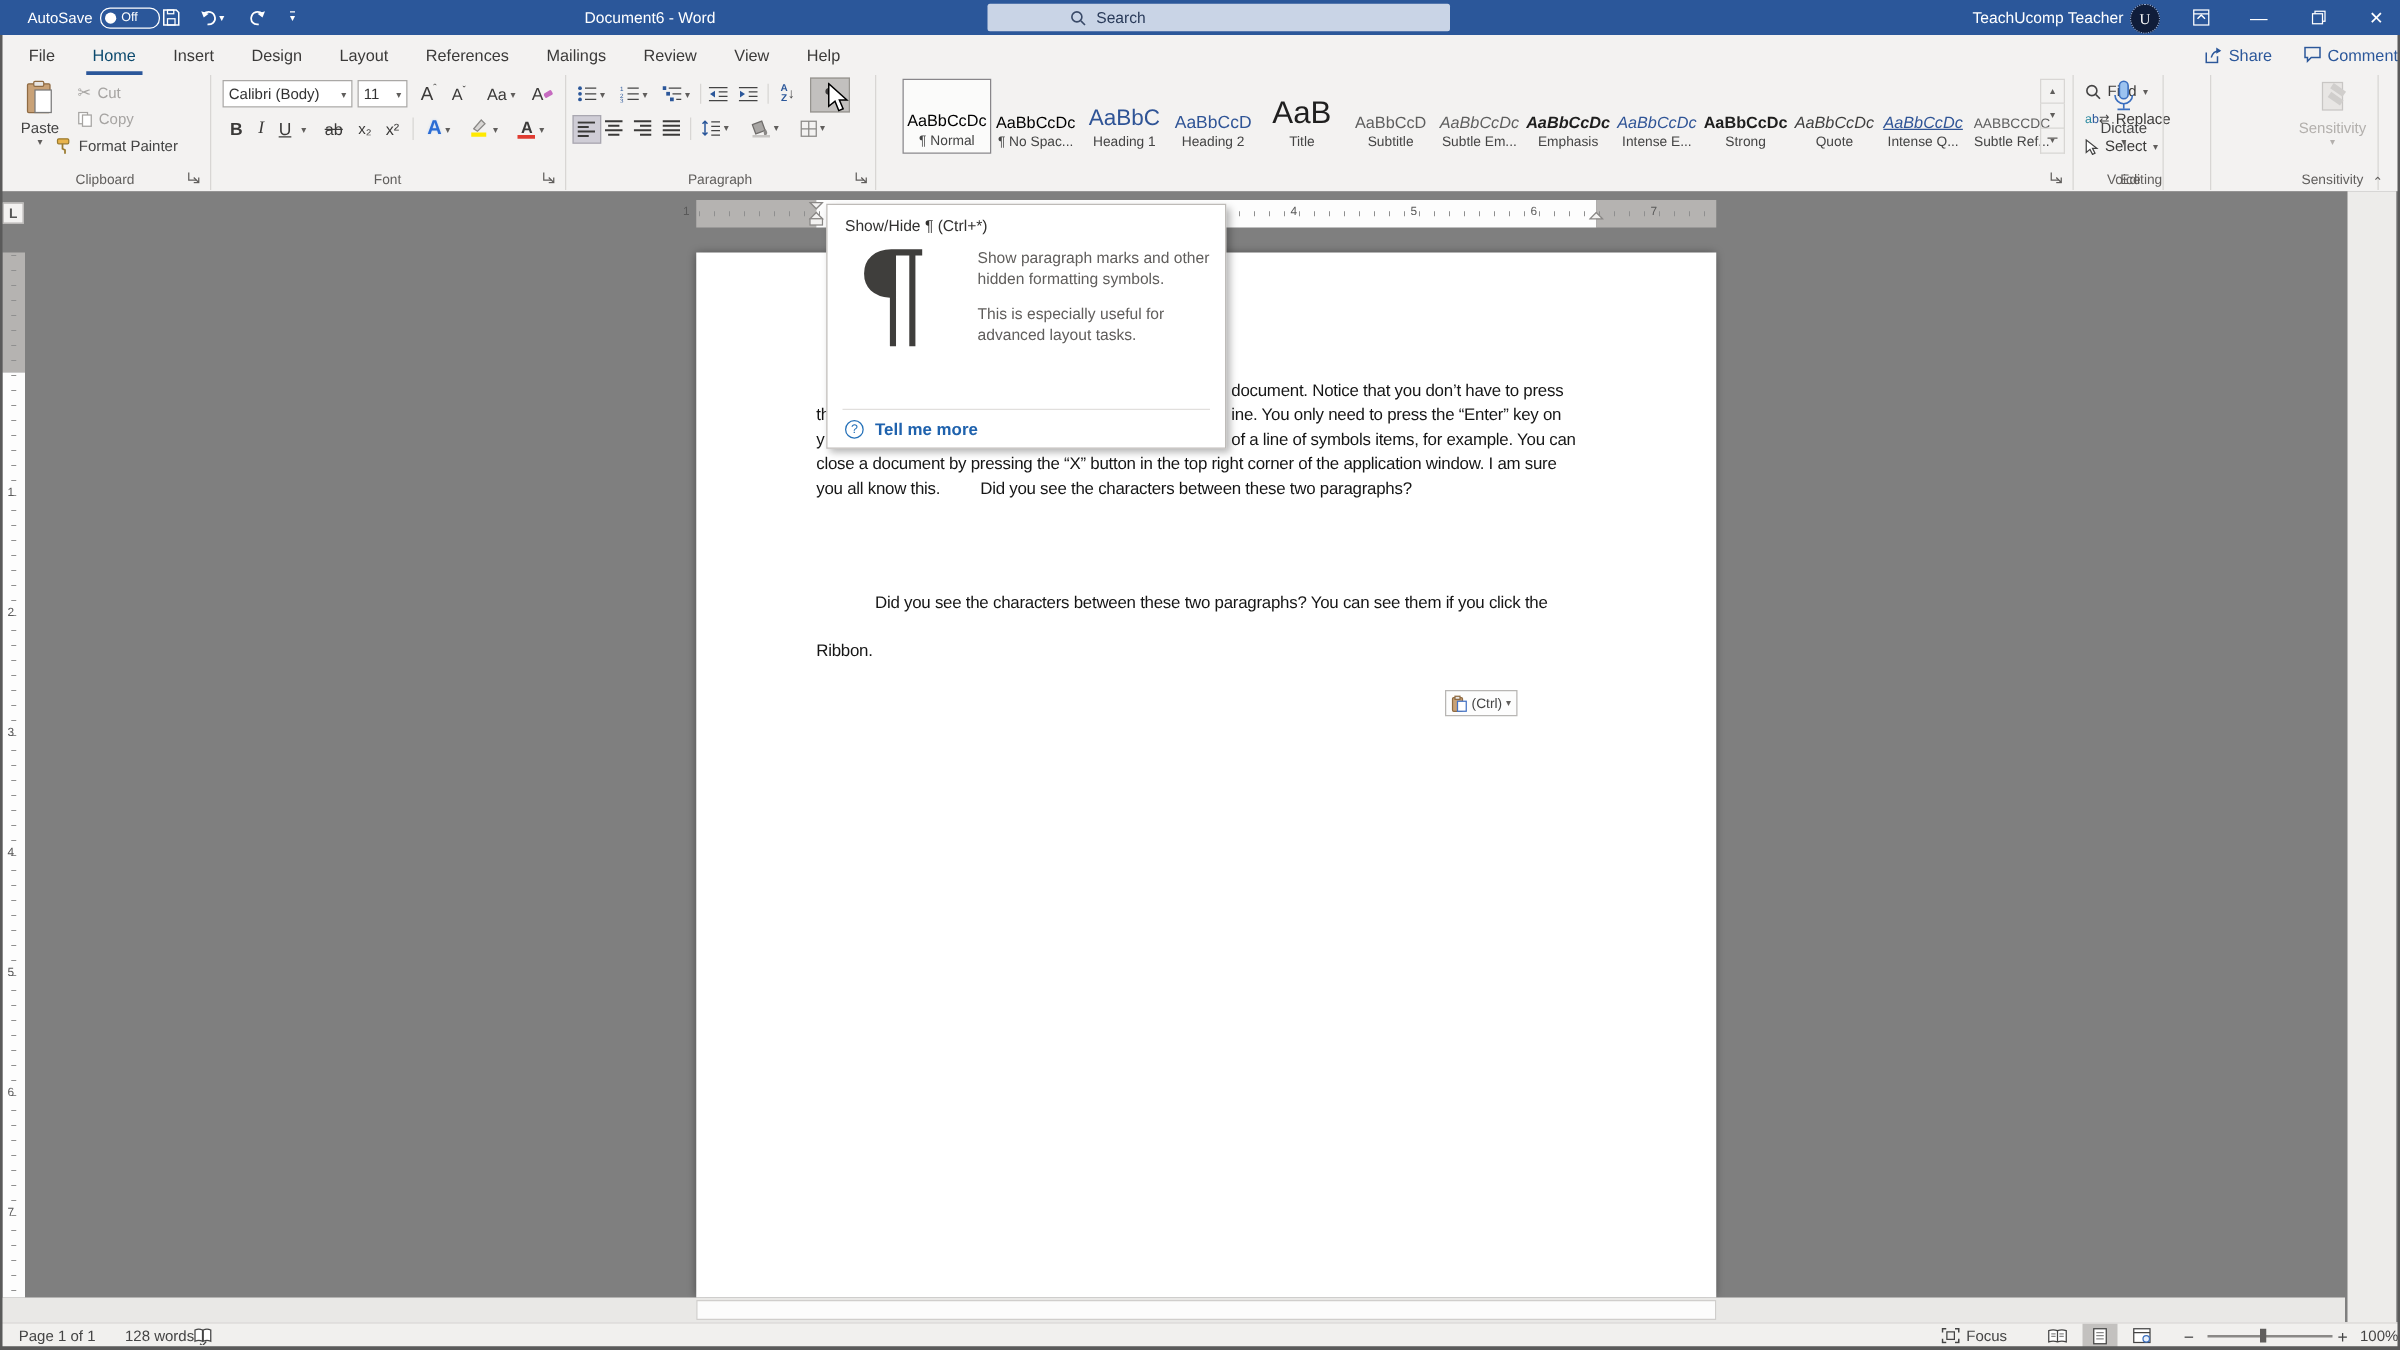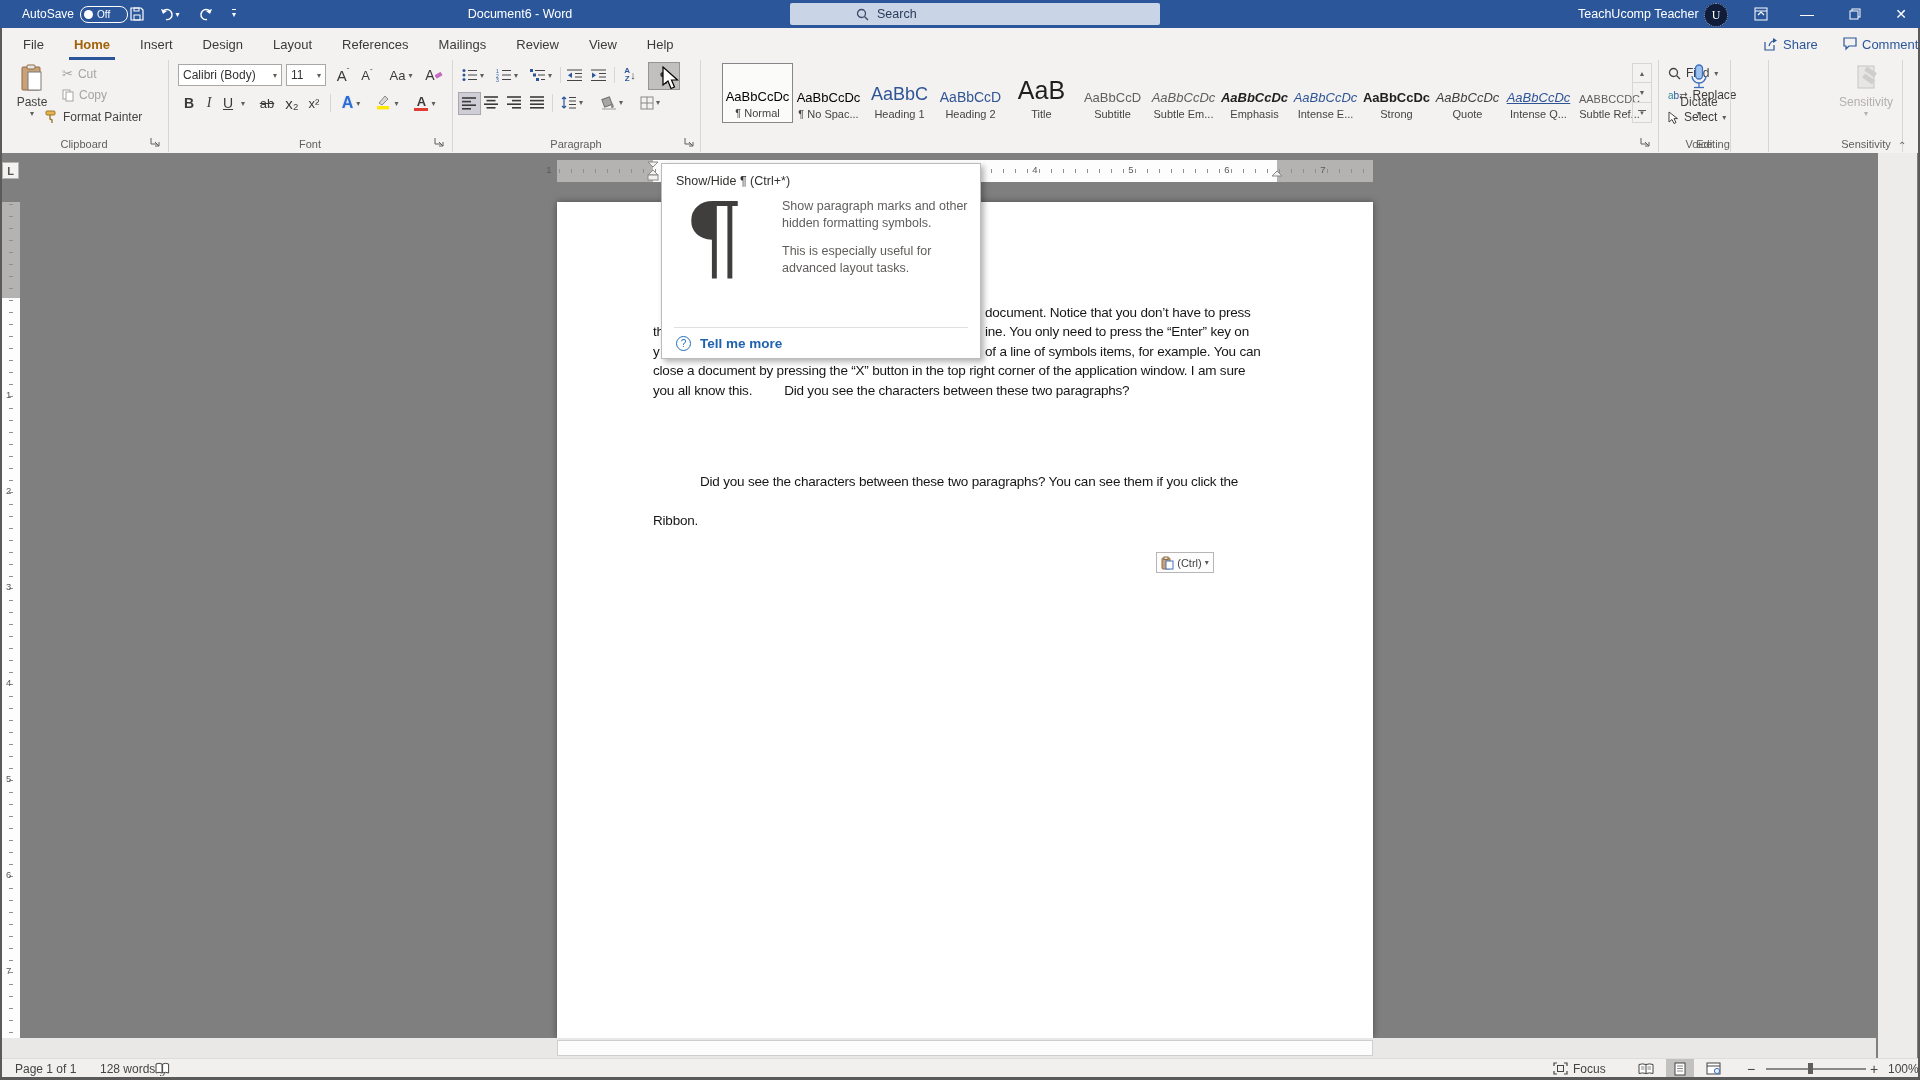--- a/index.html
+++ b/index.html
@@ -11,21 +11,21 @@
   .tb-item{display:flex;align-items:center;height:28px;color:#fff}
   #autosave-pill{width:40px;height:15px;border:1px solid #fff;border-radius:8px;display:flex;align-items:center;padding:0 3px;gap:4px}
   #autosave-pill .dot{width:9px;height:9px;border-radius:50%;background:#fff}
   #autosave-pill .lbl{font-size:10px;color:#fff}
   #searchbox{left:790px;top:3px;width:370px;height:22px;background:#c9d4e6;border-radius:2px;display:flex;align-items:center;gap:8px;padding-left:66px;box-sizing:border-box;color:#2a3b5a;font-size:12.5px}
   .winbtn{width:34px;height:28px;display:flex;align-items:center;justify-content:center;color:#fff;font-size:13px}
   #avatar{width:22px;height:22px;border-radius:50%;background:#101d3a;border:1px dotted #8fa3c8;color:#fff;display:flex;align-items:center;justify-content:center;font-size:12px;font-family:"Liberation Serif",serif}
   
   #tabrow{left:0;top:28px;width:1920px;height:32px;background:#f3f2f1;display:flex;align-items:stretch;padding-left:8px;box-sizing:border-box;font-size:13px;color:#3b3a39}
   .rtab{display:flex;align-items:center;padding:0 15px;position:relative}
-  .rtab.active{font-weight:700;color:#a16207}
+  .rtab.active{font-weight:400;color:#0c4a6e}
   .rtab.active:after{content:"";position:absolute;left:10px;right:10px;bottom:0;height:3px;background:#2b579a}
   .tr-btn{position:absolute;top:31px;height:26px;display:flex;align-items:center;gap:5px;color:#2b579a;font-size:13px}
   
   #ribbon{left:0;top:60px;width:1920px;height:93px;background:#f3f2f1;border-bottom:1px solid #cfcdcb;font-size:12px;color:#444}
   .group{position:absolute;top:0;height:92px;border-right:1px solid #d8d6d4}
   .grouplabel{position:absolute;bottom:2px;left:0;right:0;text-align:center;font-size:11px;color:#605e5c}
   .launcher{position:absolute;bottom:3px;width:12px;height:12px;border-left:0;color:#605e5c}
   .launcher svg{display:block}
   .combo{position:absolute;height:22px;background:#fff;border:1px solid #aaa8a6;display:flex;align-items:center;justify-content:space-between;padding:0 4px;box-sizing:border-box;font-size:12px;color:#333}
   .chev{font-size:8px;color:#605e5c}
@@ -262,21 +262,21 @@
       </div>
     <div class="fbtn" style="left:51px;top:32px;width:18px;height:22px;font-size:14px;text-decoration:underline">
         <span>U</span>
       </div>
     <div class="fbtn" style="left:69px;top:32px;width:12px;height:22px">
         <span class="chev">▾</span>
       </div>
     <div class="fbtn" style="left:88px;top:32px;width:22px;height:22px;font-size:13px;text-decoration:line-through">
         <span>ab</span>
       </div>
-    <div class="fbtn" style="left:114px;top:32px;width:20px;height:22px;font-size:15px">
+    <div class="fbtn" style="left:114px;top:32px;width:20px;height:22px;font-size:12px">
         <span>x₂</span>
       </div>
     <div class="fbtn" style="left:136px;top:32px;width:20px;height:22px;font-size:13px">
         <span>x²</span>
       </div>
     <div class="ab" style="left:162px;top:34px;width:1px;height:18px;background:#d8d6d4"></div>
     <div class="fbtn" style="left:168px;top:32px;width:30px;height:22px;gap:3px">
         <span style="font-size:16px;font-weight:700;color:#2b6cd4;text-shadow:0 0 2px #bcd4f5">A</span>
         <span class="chev">▾</span>
       </div>

